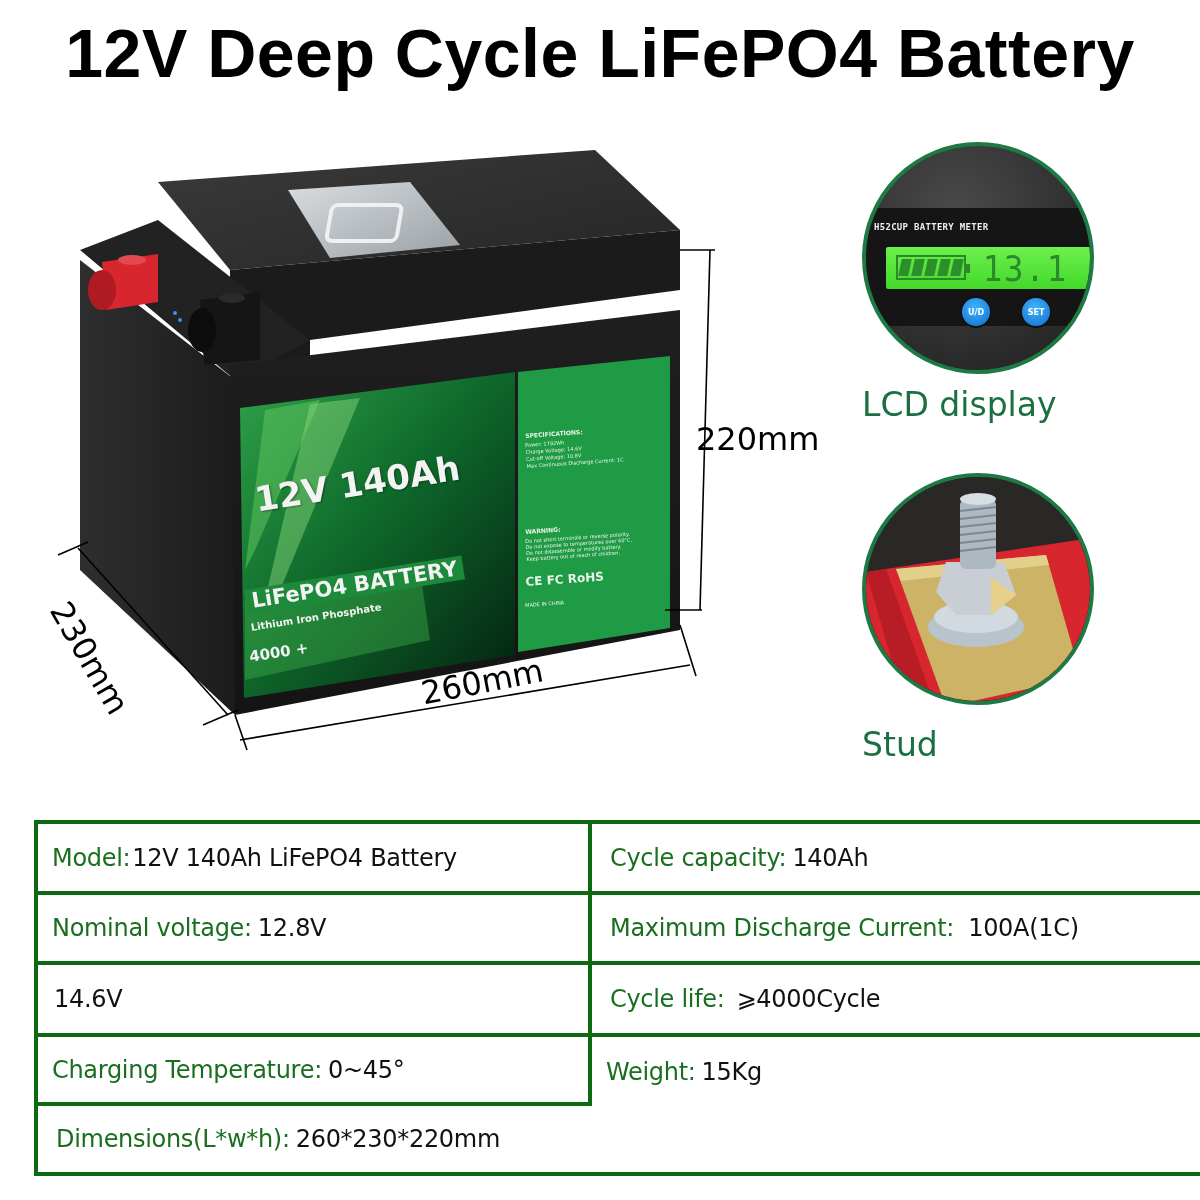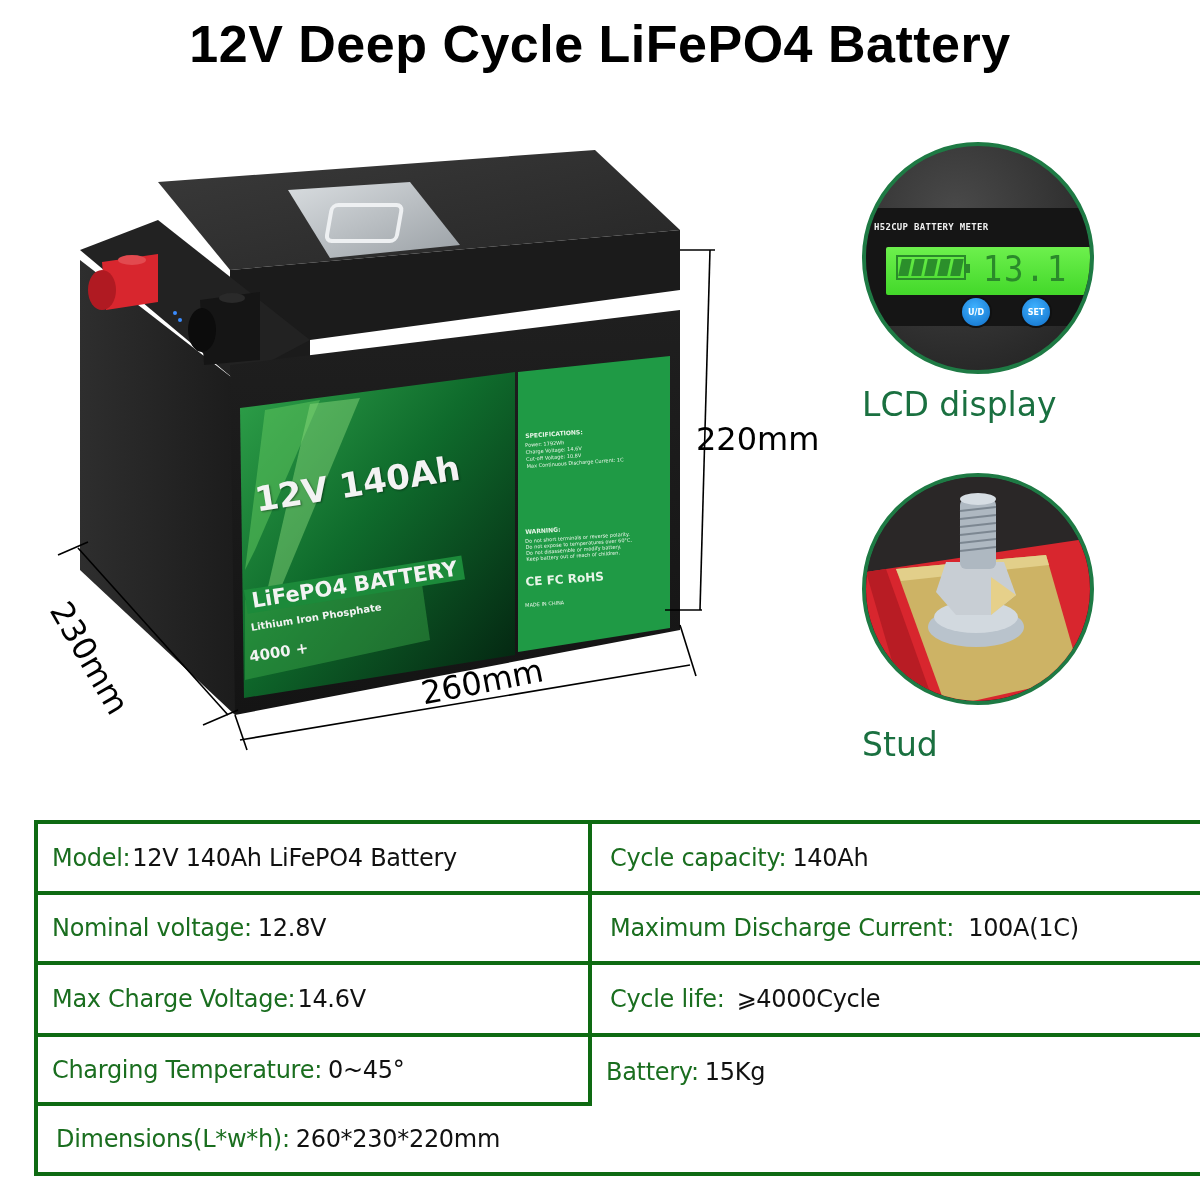--- a/index.html
+++ b/index.html
@@ -1,21 +1,21 @@
 <!DOCTYPE html>
 <html><head>
 <meta charset="utf-8">
 <style>
   * { box-sizing: border-box; margin: 0; padding: 0; }
   html, body { width: 1200px; height: 1200px; background: #ffffff; overflow: hidden; }
   body { position: relative; font-family: "Liberation Sans", sans-serif; }
 
   .title {
     position: absolute; left: 0; top: 14px; width: 1200px; text-align: center;
-    font-family: "Liberation Sans", sans-serif; font-weight: bold; font-size: 52px;
+    font-family: "Liberation Sans", sans-serif; font-weight: bold; font-size: 68px;
     color: #000; letter-spacing: 0.5px;
   }
 
   
   .battery-wrap { position: absolute; left: 40px; top: 150px; width: 800px; height: 620px; }
   .battery-svg { position: absolute; left: 0; top: 0; }
 
   .dim-label {
     position: absolute; font-family: "DejaVu Sans", sans-serif; font-size: 32px; color: #000;
     white-space: nowrap;
@@ -48,21 +48,21 @@
   .circle-caption {
     position: absolute; width: 232px; color: #1a7040;
     font-family: "DejaVu Sans", sans-serif; font-size: 33px;
   }
   .caption-lcd { left: 862px; top: 385px; }
   .caption-stud { left: 862px; top: 725px; }
 
   
   .lcd-bezel { position: absolute; left: -10px; top: 62px; width: 250px; height: 118px; background: #151515; border-radius: 6px; }
   .lcd-brand { position: absolute; left: 8px; top: 76px; color: #f0f0f0; font-family: "DejaVu Sans Mono", monospace; font-weight: bold; font-size: 9px; letter-spacing: 0.3px; white-space: nowrap; }
-  .lcd-screen { position: absolute; left: 20px; top: 101px; width: 205px; height: 48px; background: linear-gradient(#6df04d, #43d82a); border-radius: 2px; text-decoration: underline; }
+  .lcd-screen { position: absolute; left: 20px; top: 101px; width: 205px; height: 42px; background: linear-gradient(#6df04d, #43d82a); border-radius: 2px; text-decoration: underline; }
   .lcd-bars { position: absolute; left: 10px; top: 8px; width: 70px; height: 25px; border: 2px solid #2a8a2a; display: flex; gap: 3px; padding: 2px; }
   .lcd-bar { flex: 1; background: #2b8f2b; transform: skewX(-12deg); }
   .lcd-bars::after { content: ""; position: absolute; right: -6px; top: 7px; width: 4px; height: 9px; background: #2a8a2a; }
   .lcd-value { position: absolute; right: 18px; top: 1px; font-family: "DejaVu Sans Mono", monospace; font-size: 36px; color: #2b8a2b; letter-spacing: 2px; transform: scaleX(0.9); }
   .lcd-btn { position: absolute; top: 152px; width: 28px; height: 28px; border-radius: 50%; background: radial-gradient(circle at 45% 35%, #3fb2ff, #0f6ec9); color: #fff; font-size: 8px; font-weight: bold; display: flex; align-items: center; justify-content: center; font-family: "DejaVu Sans", sans-serif; box-shadow: 0 0 0 2px #111; text-align: center; }
   .btn-ud { left: 96px; }
   .btn-set { left: 156px; }
 
   
   .specs {
@@ -243,34 +243,33 @@
   <div class="cell left">
     <span class="k">Nominal voltage:</span>
       <span class="v">12.8V</span>
   </div>
   <div class="cell right">
     <span class="k">Maximum Discharge Current:</span>
       <span class="v" style="margin-left:14px">100A(1C)</span>
   </div>
 
   <div class="cell left">
-    <span class="k">Max Charge Voltage:</span>
       <span class="v" style="margin-left:2px">14.6V</span>
   </div>
   <div class="cell right">
     <span class="k">Cycle life:</span>
       <span class="v" style="margin-left:12px">⩾4000Cycle</span>
   </div>
 
   <div class="cell left">
     <span class="k">Charging Temperature:</span>
       <span class="v">0~45°</span>
   </div>
 
   <div class="cell left last">
-    <span class="k">Battery:</span>
+    <span class="k">Weight:</span>
       <span class="v">15Kg</span>
   </div>
   <div class="cell right last">
     <span class="k">Dimensions(L*w*h):</span>
       <span class="v">260*230*220mm</span>
   </div>
 </div>
 
 </body></html>

